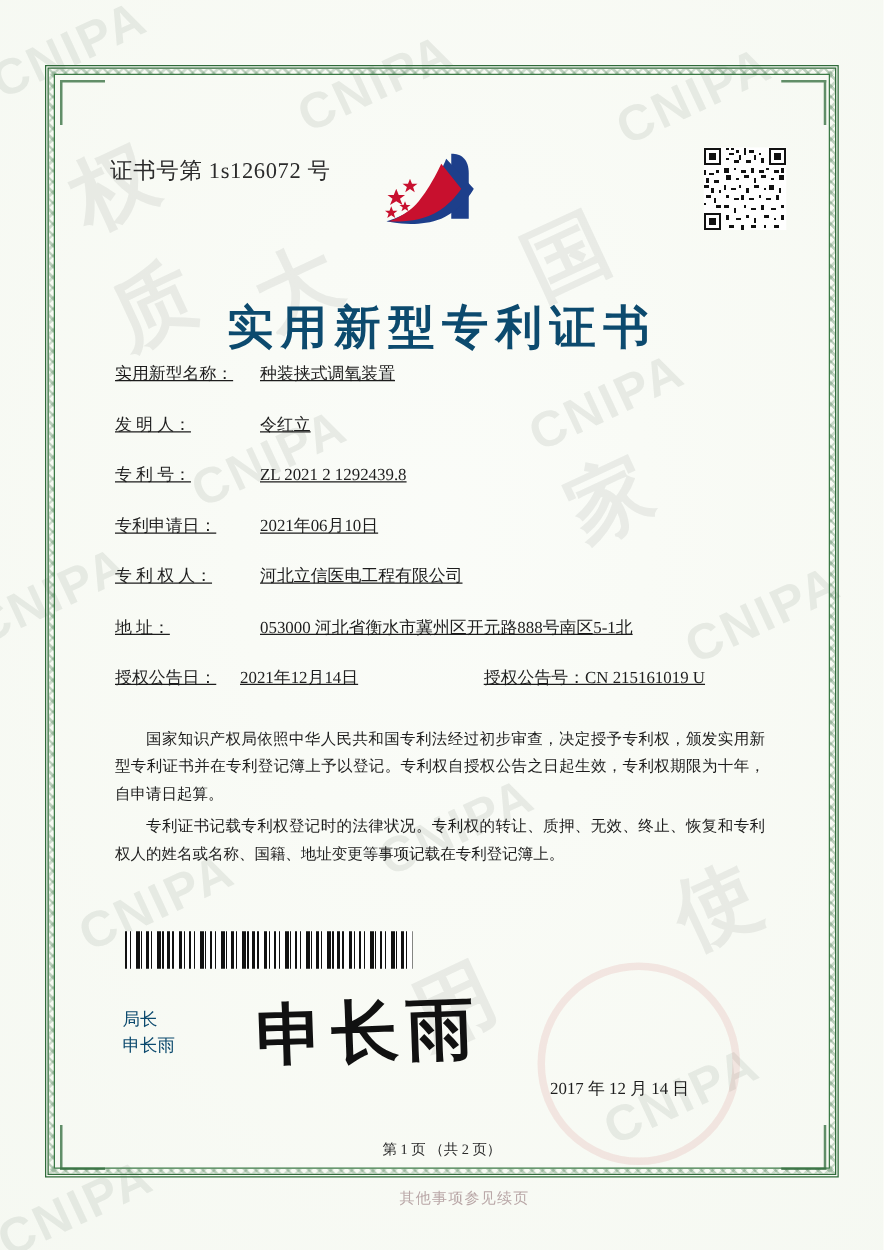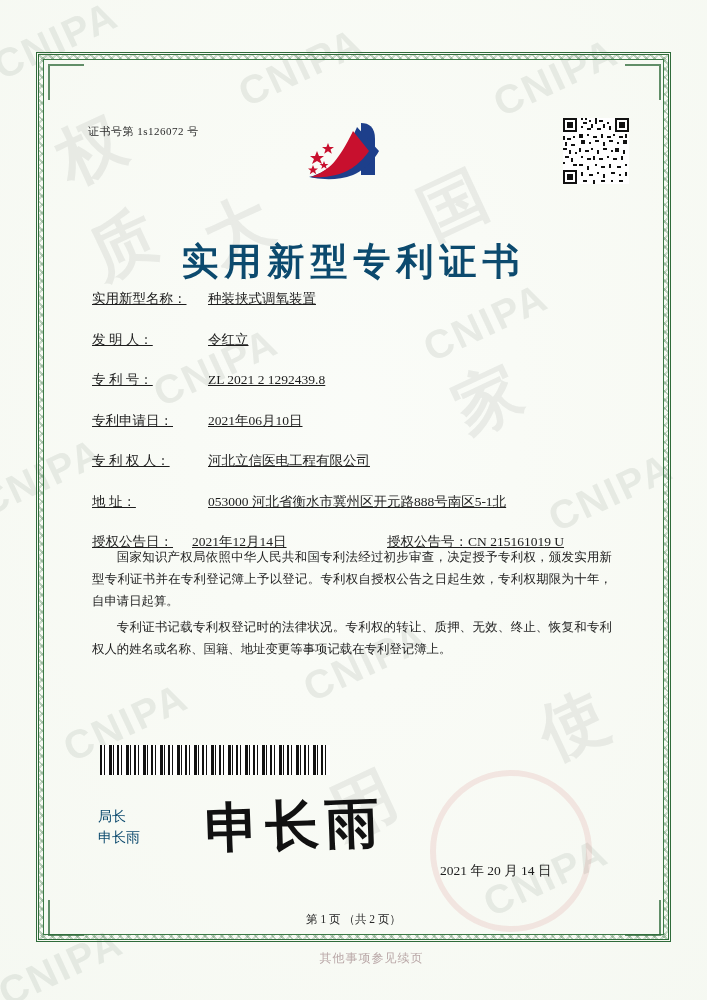--- a/index.html
+++ b/index.html
@@ -122,21 +122,21 @@
     top: 118px;
     width: 66px;
     height: 66px;
     background: #fff;
   }
 
   .cert-no {
     position: absolute;
     left: 88px;
     top: 124px;
-    font-size: 11px;
+    font-size: 18px;
     color: #2b2b2b;
     letter-spacing: .5px;
   }
 
   .title {
     position: absolute;
     left: 0;
     right: 0;
     top: 205px;
     text-align: center;
@@ -170,21 +170,21 @@
   .row .val {
     flex: 1;
   }
   .row.dual .lbl { width: 100px; flex: 0 0 100px; }
   .row.dual .val1 { width: 170px; flex: 0 0 170px; }
   .row.dual .lbl2 { width: 106px; flex: 0 0 106px; text-align: right; }
 
   .body-text {
     position: absolute;
     left: 92px;
-    top: 546px;
+    top: 580px;
     width: 520px;
     font-size: 12.4px;
     line-height: 22px;
     color: #1d1d1d;
     text-align: justify;
   }
   .body-text p { margin: 0 0 4px 0; text-indent: 2em; }
 
   .barcode {
     position: absolute;
@@ -447,18 +447,18 @@
   <div class="barcode"></div>
 
   <div class="red-seal"></div>
 
   <div class="signer">
     <div>局长</div>
     <div>申长雨</div>
   </div>
   <div class="signature">申长雨</div>
 
-  <div class="issue-date">2021 年 20 月 14 日</div>
+  <div class="issue-date">2017 年 12 月 14 日</div>
 
   <div class="page-no">第 1 页 （共 2 页）</div>
 
   <div class="footer-note">其他事项参见续页</div>
 </div>
 
 </body></html>

